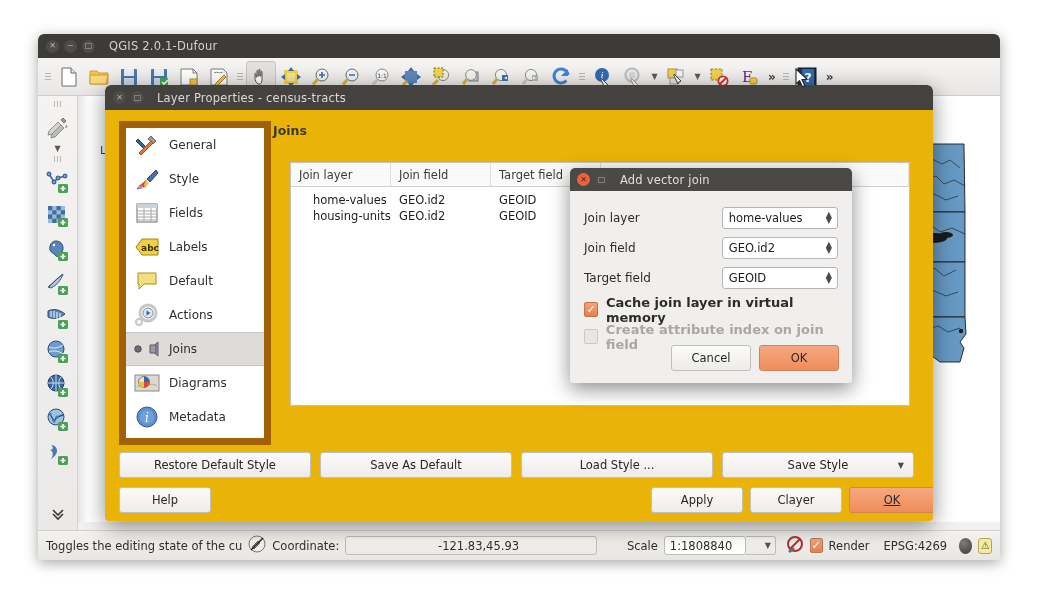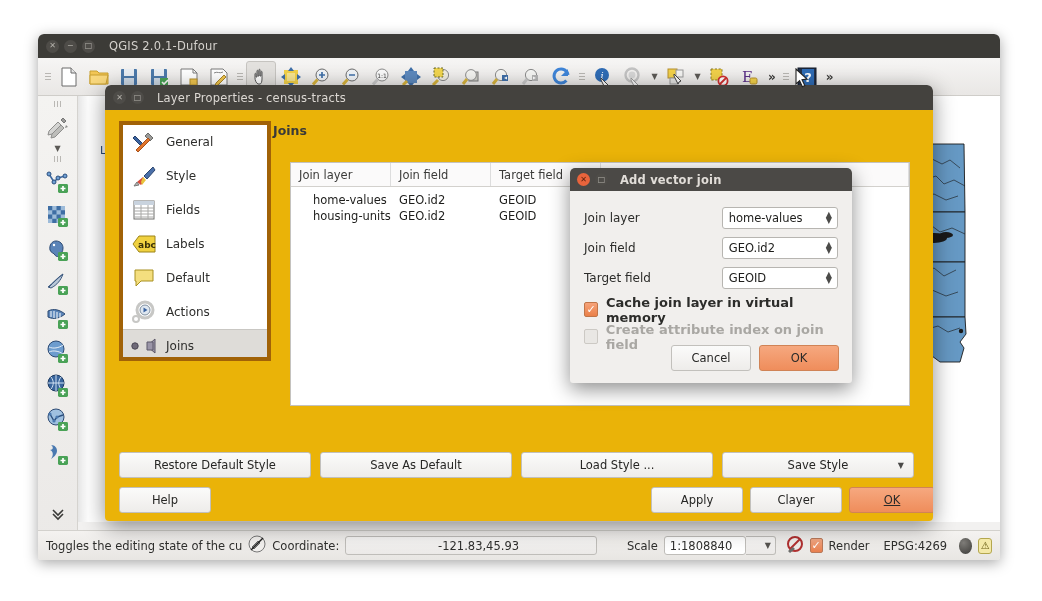--- a/index.html
+++ b/index.html
@@ -106,22 +106,22 @@
   .lp-title{
     height:25px; background:#44423e; display:flex; align-items:center; padding-left:8px;
     border-radius:5px 5px 0 0;
   }
   .lp-title .titletext{ font-size:11.5px; color:#ddd9d4; margin-left:13px;}
   .lp-body{ position:relative; height:411px; background:#eab308; }
 
   .lp-head{ position:absolute; left:168px; top:13px; font-size:12.5px; font-weight:bold; color:#3a3a38;}
 
   .sidelist{
-    position:absolute; left:14px; top:11px; width:152px; height:240px;
-    background:#ffffff; border:4px solid #a16207;
+    position:absolute; left:14px; top:11px; width:152px; height:324px;
+    background:#ffffff; border:7px solid #a16207;
     overflow:hidden;
   }
   .side-item{ height:34px; display:flex; align-items:center; gap:9px; padding-left:8px;
               font-size:12px; color:#2e2e2c; }
   .side-item.sel{ background:#dedcd8; border-top:1px solid #c9c7c3; border-bottom:1px solid #c9c7c3;}
   .side-ic{ width:26px; height:26px; display:flex; align-items:center; justify-content:center;}
 
   .join-table{
     position:absolute; left:185px; top:52px; width:620px; height:244px;
     background:#fff; border:1px solid #c4c2be;
@@ -153,21 +153,21 @@
   
   .avj{
     position:absolute; left:570px; top:168px; width:282px; height:215px;
     background:#f1efed; border-radius:5px 5px 3px 3px;
     box-shadow:0 6px 20px rgba(0,0,0,.45);
     overflow:hidden;
   }
   .avj-title{ height:23px; background:#4b4946; display:flex; align-items:center; padding-left:7px;
               border-radius:4px 4px 0 0;}
   .avj-title .wbtn.close{ background:#e8643c; color:#5d2310;}
-  .avj-title .titletext{ font-size:11.5px; color:#e2ded9; margin-left:12px; font-weight:bold;}
+  .avj-title .titletext{ font-size:11.5px; color:#e2ded9; margin-left:12px; font-weight:normal;}
   .avj-body{ padding:12px 14px 0 14px; }
   .frow{ display:flex; align-items:center; height:30px; }
   .flabel{ width:140px; font-size:12px; color:#2c2c2a;}
   .combo{
     width:118px; height:22px; background:#ffffff; border:1px solid #b7b5b1;
     border-radius:3px; display:flex; align-items:center; justify-content:space-between;
     padding:0 3px 0 6px; font-size:11.5px; color:#1c1c1a;
   }
   .spin{ display:flex; flex-direction:column; line-height:6px; color:#4b4b49; font-size:8px;
          padding-right:2px;}

